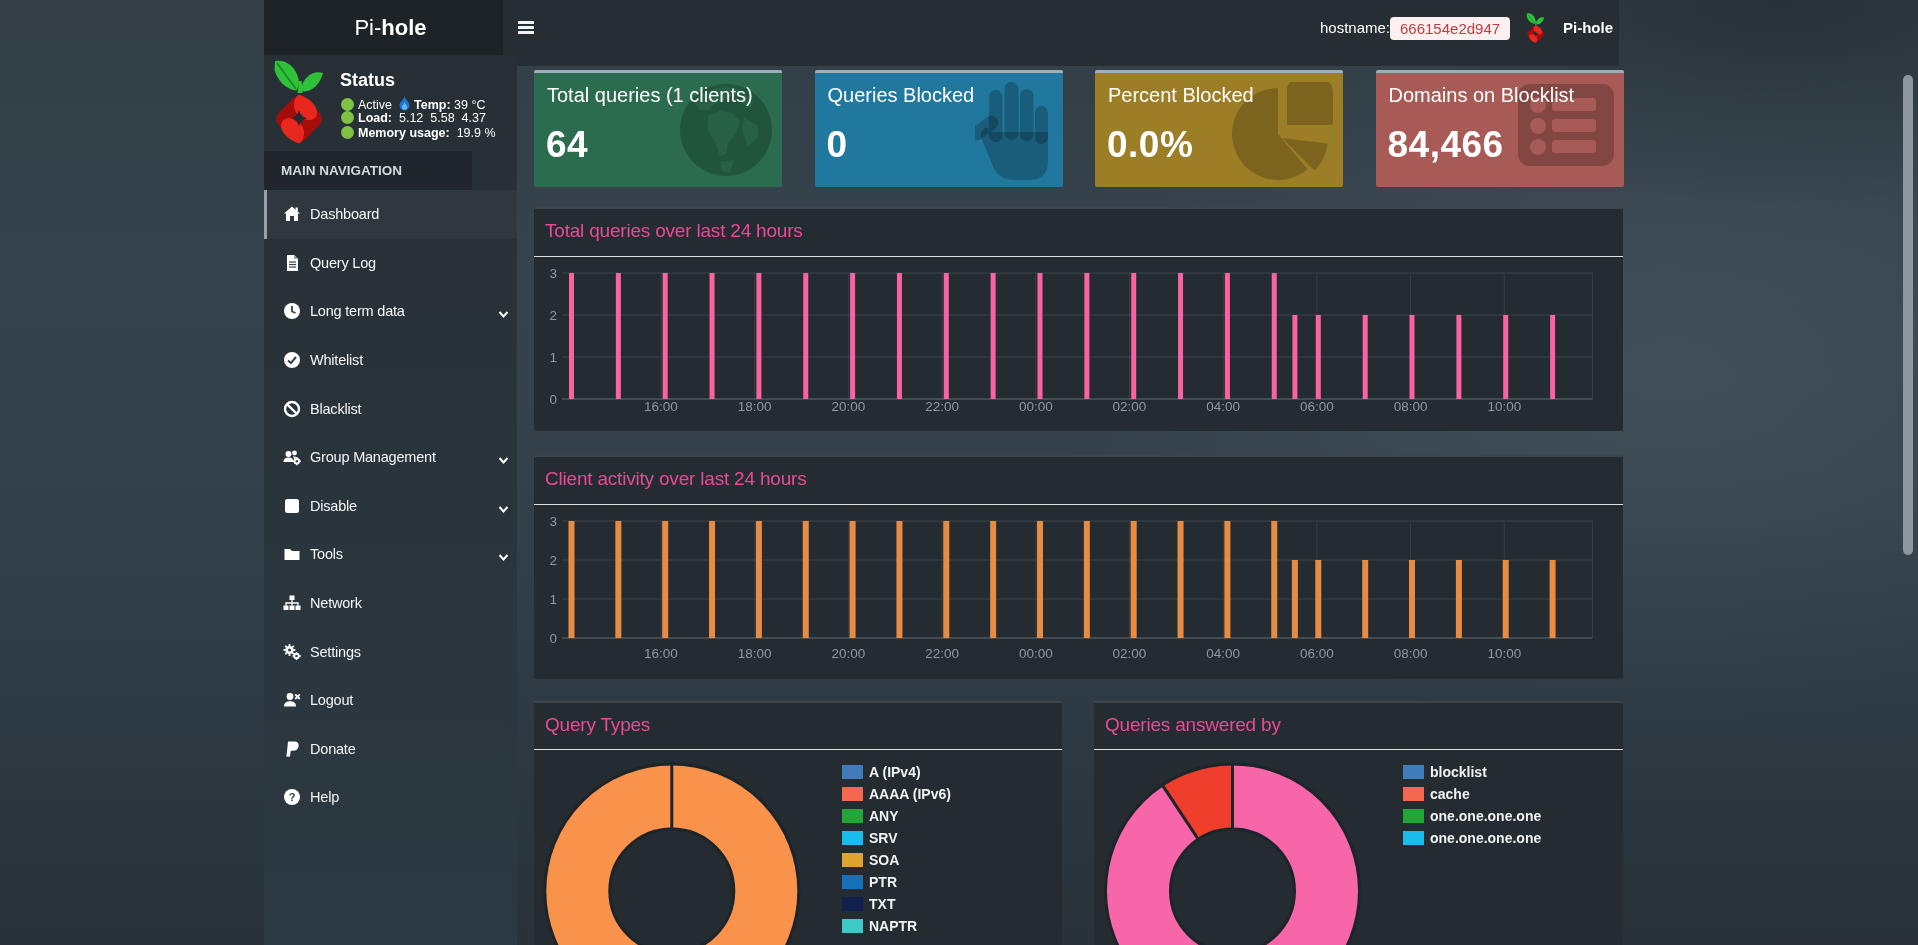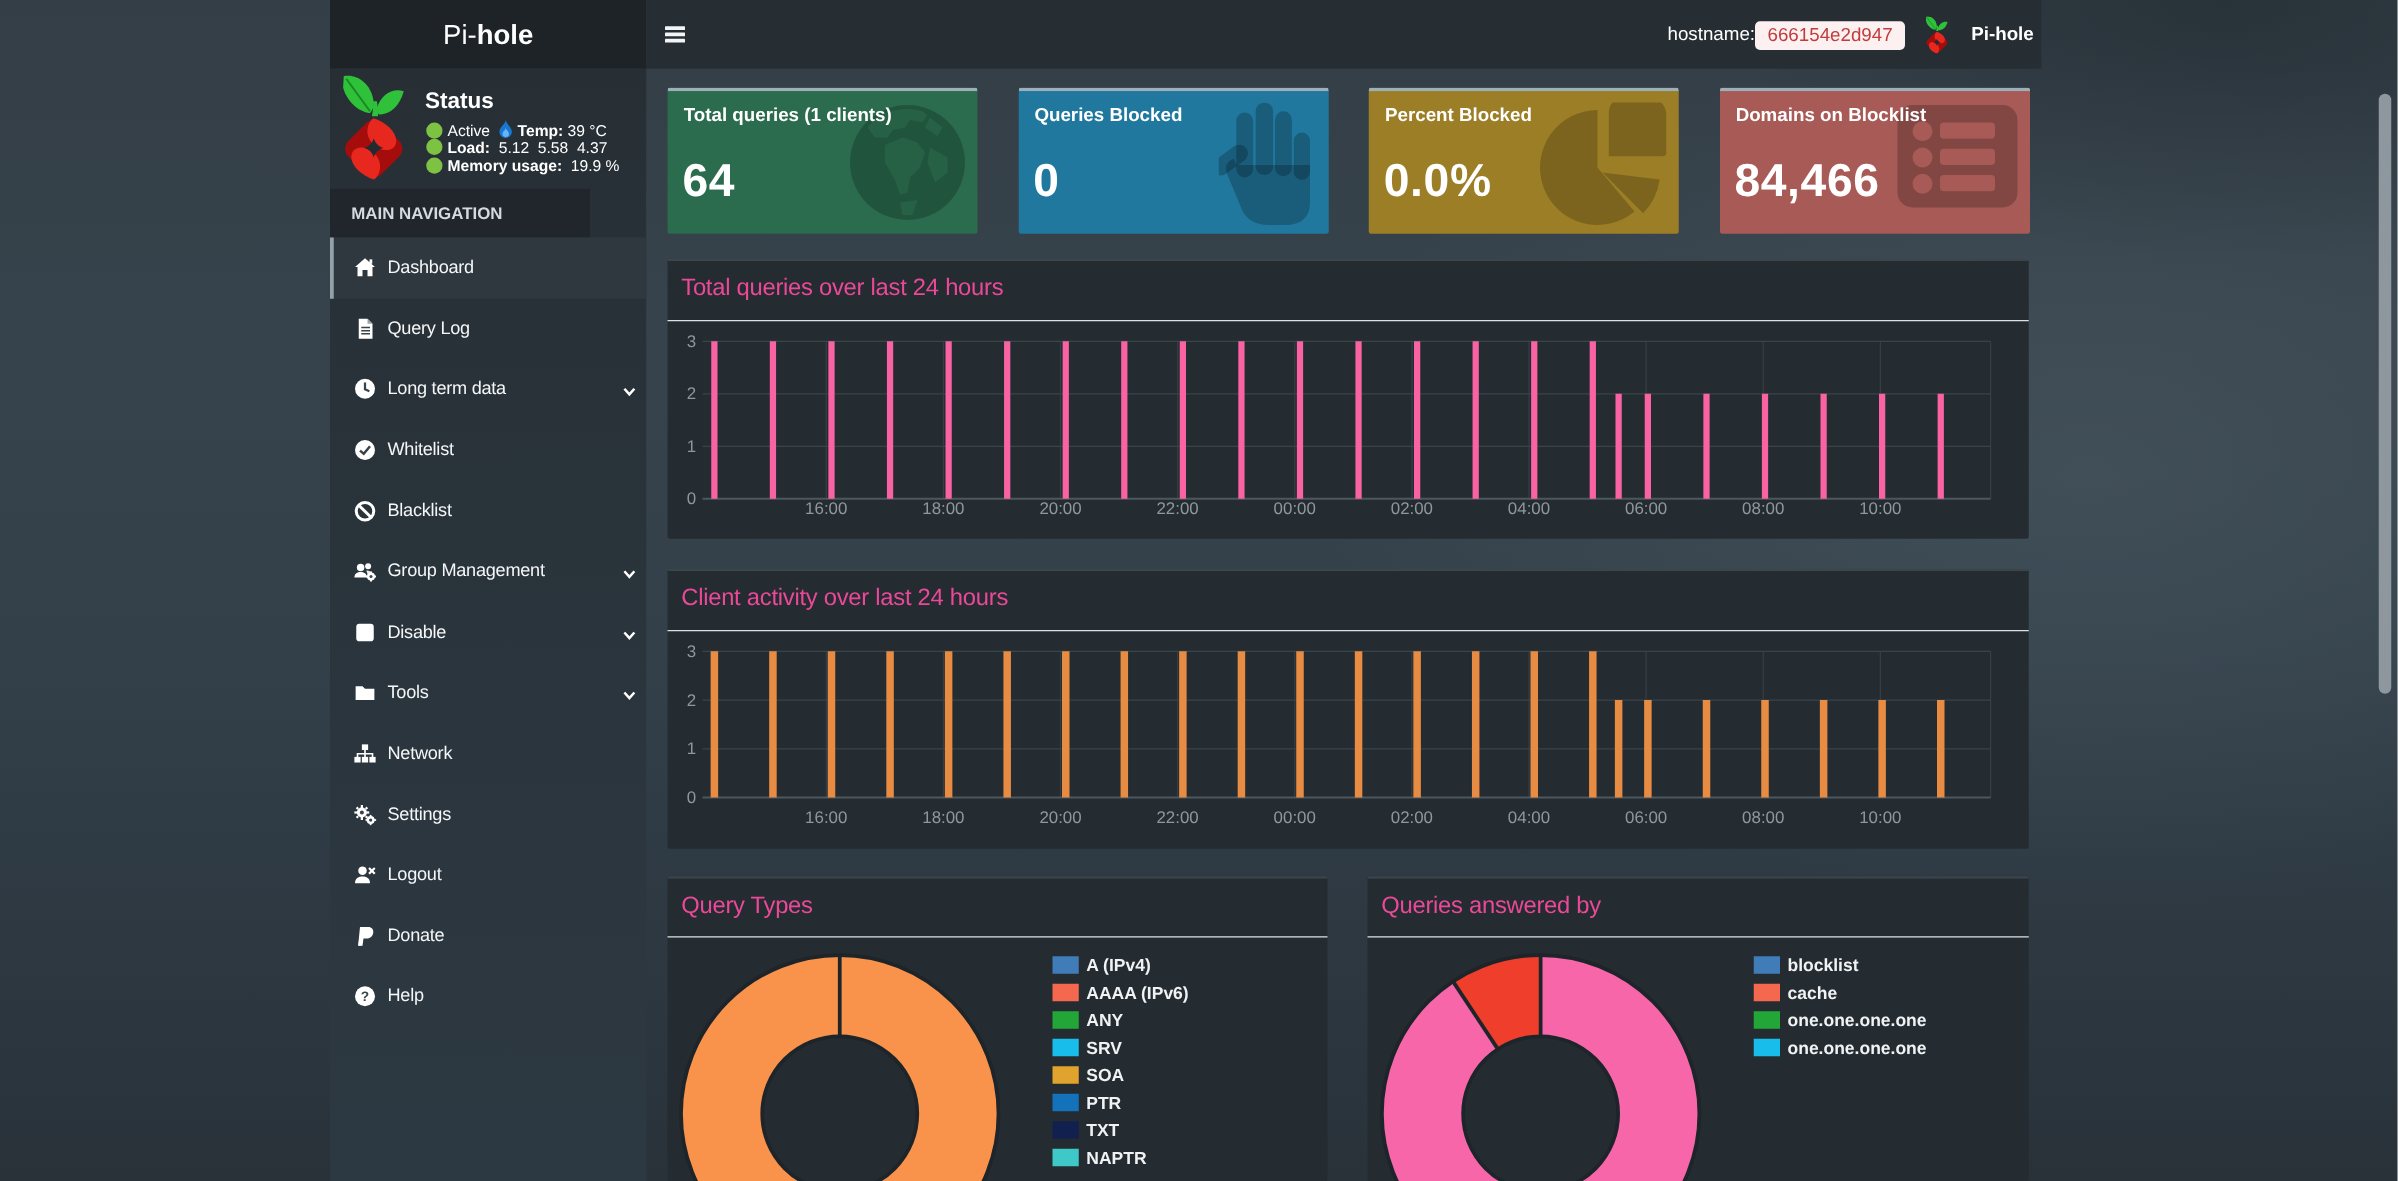--- a/index.html
+++ b/index.html
@@ -11,21 +11,21 @@
     radial-gradient(900px 500px at 1670px 380px, rgba(86,103,114,0.35), rgba(86,103,114,0) 70%),
     linear-gradient(#333e46 0%, #37434c 28%, #33404a 55%, #2d3841 80%, #293239 100%);
   position:relative;
 }
 .app { position:absolute; left:264px; top:0; width:1369px; height:945px; }
 
 
 .logo-box { position:absolute; left:0; top:0; width:253px; height:55px; background:#1d2327;
   color:#fff; text-align:center; line-height:55px; font-size:22px; font-weight:300; letter-spacing:0px;}
 .logo-box b { font-weight:700; }
-.navbar { position:absolute; left:253px; top:0; width:1116px; height:55px; background:#262e34; }
+.navbar { position:absolute; left:239px; top:0; width:1116px; height:66px; background:#262e34; }
 .burger { position:absolute; left:15px; top:21px; width:16px; height:13px; }
 .burger div { height:3px; background:#f2f4f5; margin-bottom:2px; border-radius:0.5px;}
 .hostlabel { position:absolute; right:229px; top:0; height:55px; line-height:55px; color:#fff; font-size:15px; }
 .hostbadge { position:absolute; left:887px; top:17px; height:23px; background:#fdf0f1; border-radius:4px;
   color:#c13c3c; font-size:15px; line-height:23px; padding:0 10px; }
 .nb-brand { position:absolute; left:1060px; white-space:nowrap; top:0; height:55px; line-height:55px; color:#fff; font-size:15px; font-weight:700; }
 .nb-rasp { position:absolute; left:1023px; top:13px; }
 
 
 .sidebar { position:absolute; left:0; top:55px; width:253px; height:890px;
@@ -41,21 +41,21 @@
 .mi { position:relative; height:48.6px; }
 .mi.active { background:#2e383e; border-left:3px solid #93a1ab; }
 .mi .ic { position:absolute; left:19px; top:50%; margin-top:-9px; width:18px; height:18px; }
 .mi.active .ic { left:16px; }
 .mi .txt { position:absolute; left:46px; top:50%; margin-top:-8px; font-size:14.5px; color:#f4f6f7; letter-spacing:-0.2px;}
 .mi.active .txt { left:43px; }
 .mi .chev { position:absolute; right:8px; top:50%; margin-top:-5px; }
 
 
 .card { position:absolute; height:117px; width:248px; border-top:3px solid #9db0ba; border-radius:2px; color:#fff; overflow:hidden; background-image:linear-gradient(rgba(0,0,0,0.05), rgba(255,255,255,0.06));}
-.card .ct { position:absolute; left:13px; top:11px; font-size:15px; z-index:2;font-weight:bold; }
+.card .ct { position:absolute; left:13px; top:11px; font-size:20px; z-index:2; }
 .card .cv { position:absolute; left:12px; top:51px; font-size:37px; font-weight:700; letter-spacing:0.5px; z-index:2;}
 .card .cicon { position:absolute; right:8px; top:9px; z-index:1; }
 .panel { position:absolute; background:#242c31; border-top:2px solid #3a454c; border-radius:2px; }
 .panel .ph { position:absolute; left:11px; top:11px; font-size:19px; color:#ec4899; letter-spacing:-0.2px;}
 .panel .sep { position:absolute; left:0px; right:0px; height:1px; background:#dde1e4; }
 .leg { position:absolute; }
 .leg .li { position:relative; height:22px; white-space:nowrap; }
 .leg .sw { position:absolute; left:0; top:4px; width:21px; height:14px; }
 .leg .lt { position:absolute; left:27px; top:3px; font-size:14px; font-weight:700; color:#f0f2f3; }
 

